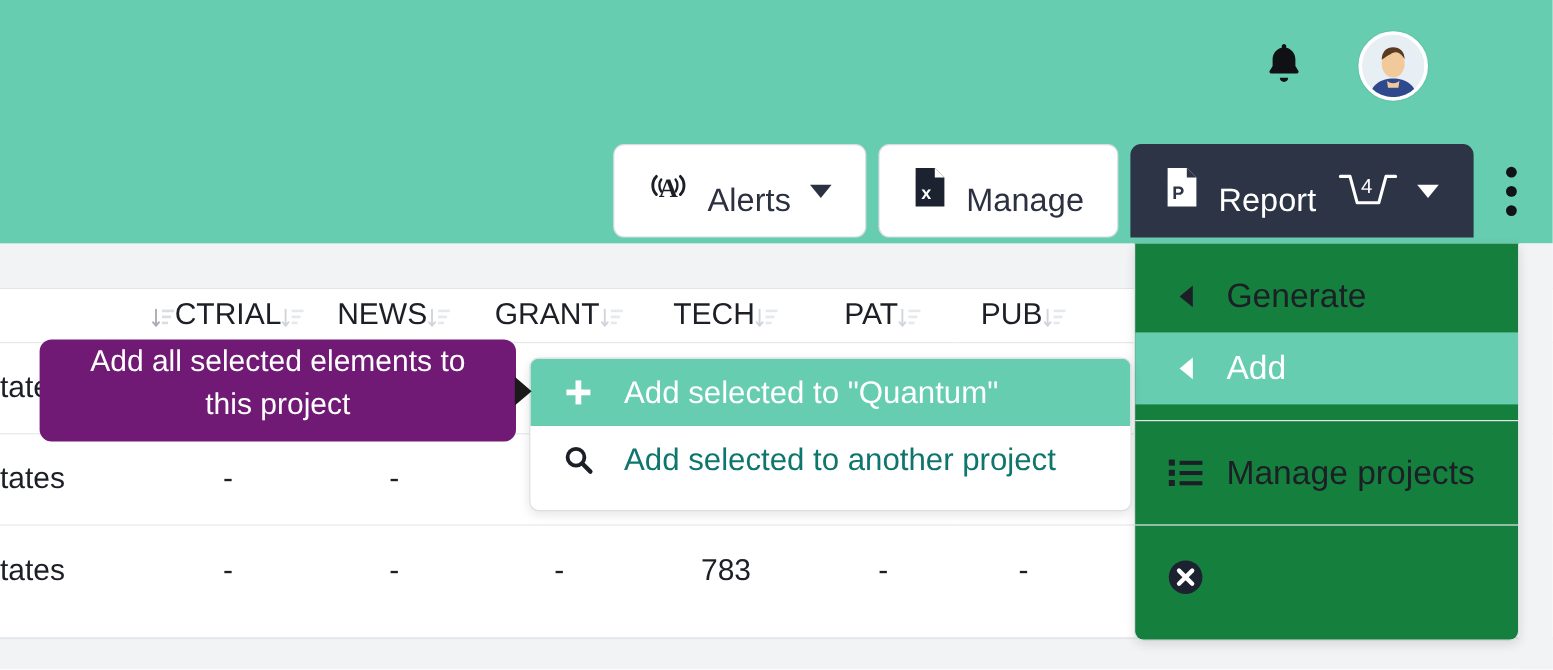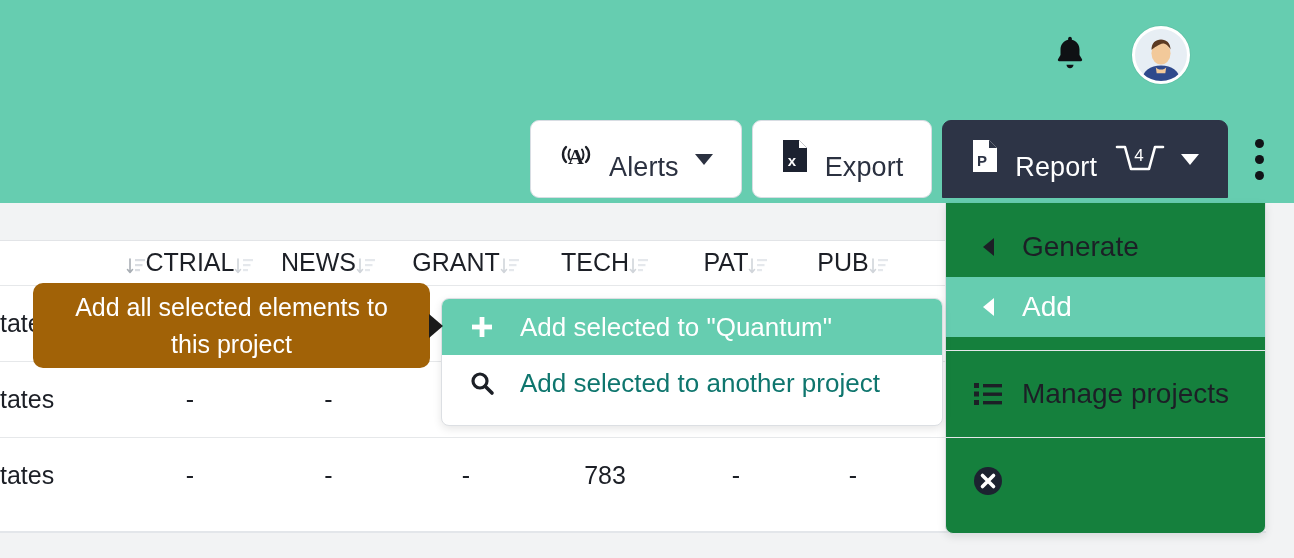--- a/index.html
+++ b/index.html
@@ -100,22 +100,22 @@
     height: 76px; font-size: 25px; color: #1c1f26; text-align: center;
     border-top: 1px solid #e6e8ea; padding: 0;
   }
   table.grid tr td:first-child { text-align: left; padding-left: 0; }
   .sort-ico { width: 20px; height: 20px; display:inline-block; opacity:.85; }
 
   
   .tooltip {
     position: absolute; left: 33px; top: 283px;
     width: 397px; height: 85px;
-    background: #a16207; color: #ffffff; border-radius: 10px;
-    display: flex; align-items: center; justify-content: center;
+    background: #701a75; color: #ffffff; border-radius: 10px;
+    display: flex; align-items: flex-start; justify-content: center;
     text-align: center; font-size: 25px; line-height: 1.45; padding: 0 22px;
     z-index: 40;
   }
   .tooltip:after {
     content: ""; position: absolute; right: -13px; top: 50%;
     transform: translateY(-50%);
     border-top: 12px solid transparent;
     border-bottom: 12px solid transparent;
     border-left: 14px solid #1a1a1a;
   }
@@ -205,21 +205,21 @@
       </div>
 
       <div class="tb-btn light">
         <span>
           <svg width="28" height="34" viewBox="0 0 28 34" aria-hidden="true">
             <path d="M2 1h16l8 8v24H2z" fill="#1c2230"></path>
             <path d="M18 1l8 8h-8z" fill="#ffffff"></path>
             <text x="11" y="27" font-family="Liberation Sans, sans-serif" font-size="15" font-weight="bold" text-anchor="middle" fill="#ffffff">x</text>
           </svg>
         </span>
-        <span class="label">Export</span>
+        <span class="label">Manage</span>
       </div>
 
       <div class="tb-btn dark">
         <span>
           <svg width="28" height="34" viewBox="0 0 28 34" aria-hidden="true">
             <path d="M2 1h16l8 8v24H2z" fill="#ffffff"></path>
             <path d="M18 1l8 8h-8z" fill="#2d3446"></path>
             <text x="11" y="27" font-family="Liberation Sans, sans-serif" font-size="15" font-weight="bold" text-anchor="middle" fill="#2d3446">P</text>
           </svg>
         </span>

